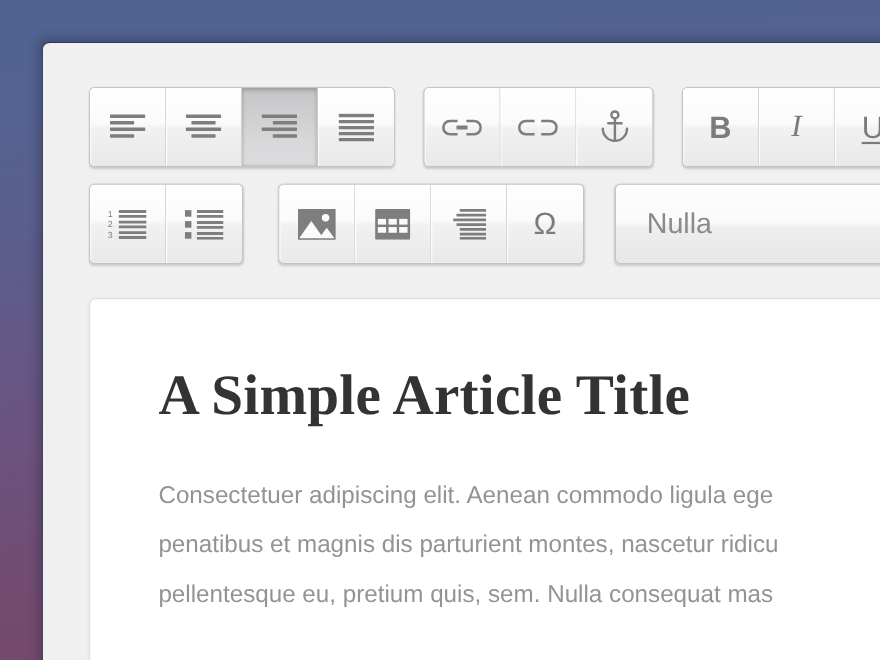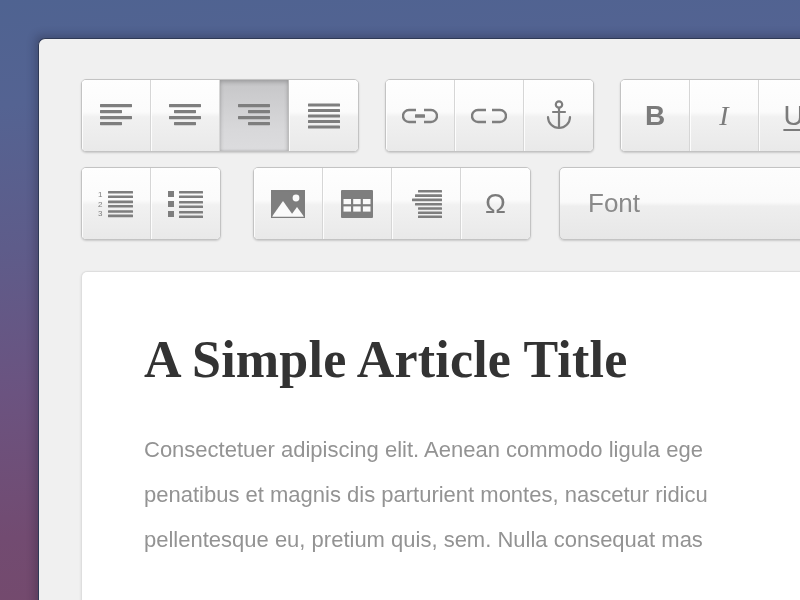--- a/index.html
+++ b/index.html
@@ -329,21 +329,21 @@
             </g>
           </svg>
         </span>
       </button>
       <button class="tb-btn">
         <span class="glyph-text glyph-omega">Ω</span>
       </button>
     </div>
 
     <div id="font-select">
-      <span class="sel-label">Font</span>
+      <span class="sel-label">Nulla</span>
 
     </div>
   </div>
 
   <div id="document-page">
     <h1 id="article-title">A Simple Article Title</h1>
     <div id="article-body">
       <span class="line">Consectetuer adipiscing elit. Aenean commodo ligula ege</span>
       <span class="line">penatibus et magnis dis parturient montes, nascetur ridicu</span>
       <span class="line">pellentesque eu, pretium quis, sem. Nulla consequat mas</span>

